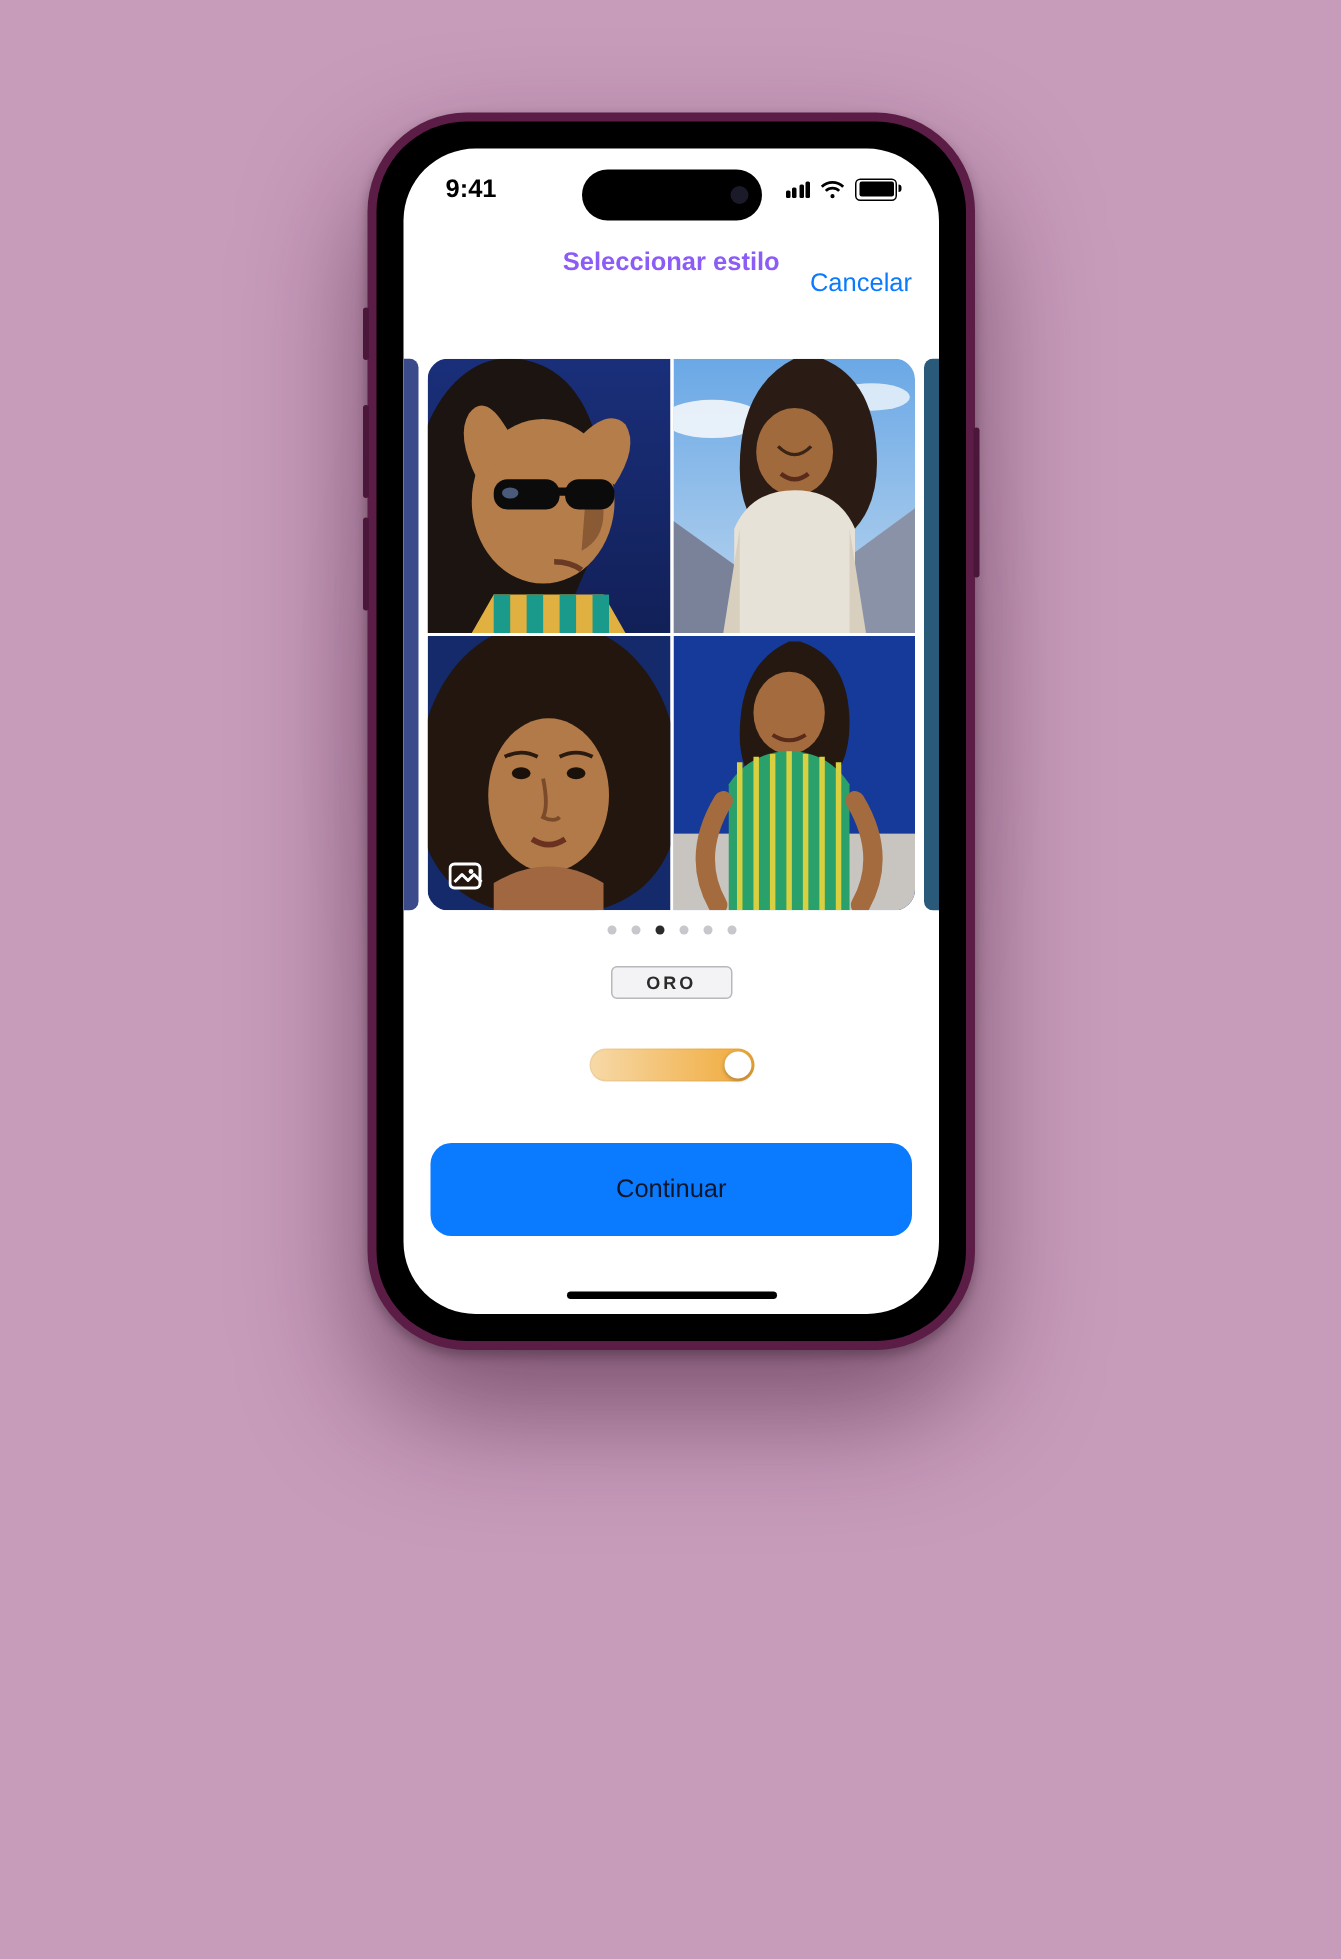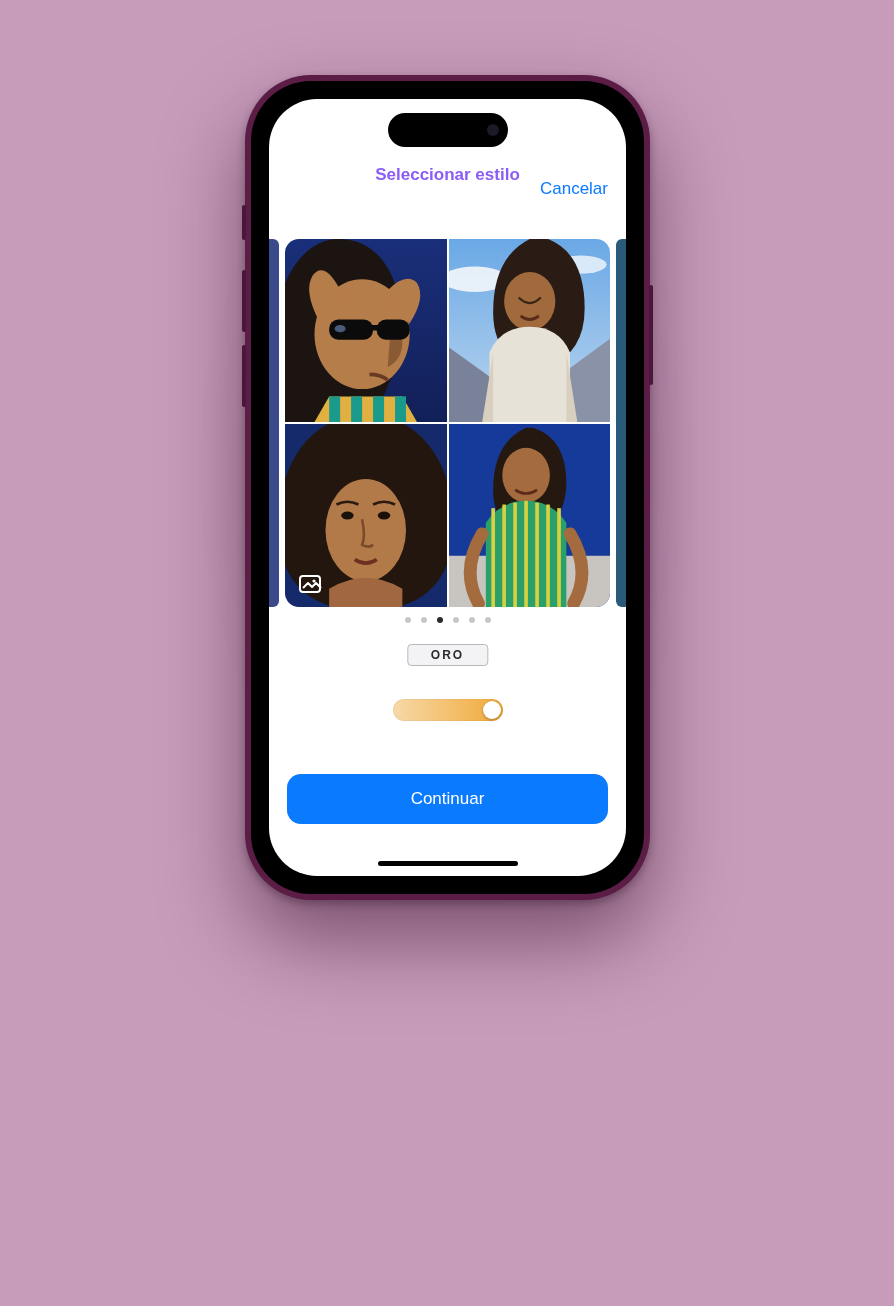--- a/index.html
+++ b/index.html
@@ -45,39 +45,56 @@
   .dots{position:absolute;top:518px;left:0;right:0;height:20px;display:flex;justify-content:center;gap:10px;}
   .dots span{width:6px;height:6px;border-radius:50%;background:#c7c7cc;}
   .dots span.active{background:#2b2b2b;}
   
   .badge{position:absolute;top:545px;left:50%;transform:translateX(-50%);padding:3px 23px;border:1px solid #b8b8bc;border-radius:4px;font-size:12px;letter-spacing:2px;font-weight:600;color:#2b2b2b;background:#f3f3f5;}
   .desc{position:absolute;top:572px;left:0;right:0;text-align:center;font-size:16px;color:#1c1c1e;}
   
   .slider{position:absolute;top:600px;left:50%;transform:translateX(-50%);width:110px;height:22px;border-radius:20px;background:linear-gradient(90deg,#f7d9a8 0%,#f0a938 100%);box-shadow:inset 0 0 0 1px rgba(0,0,0,0.04);}
   .knob{position:absolute;right:2px;top:2px;width:18px;height:18px;border-radius:50%;background:#fff;box-shadow:0 1px 3px rgba(0,0,0,0.3);}
   
-  .primary{position:absolute;left:18px;right:18px;bottom:52px;height:50px;border-radius:14px;background:#0a7aff;color:#ffffff;display:flex;align-items:center;justify-content:center;font-size:17px;font-weight:500;}
+  .primary{position:absolute;left:18px;right:18px;bottom:52px;height:62px;border-radius:14px;background:#0a7aff;color:#0f172a;display:flex;align-items:center;justify-content:center;font-size:17px;font-weight:500;}
   .home{position:absolute;left:50%;bottom:10px;transform:translateX(-50%);width:140px;height:5px;border-radius:3px;background:#000;}
 </style>
 </head>
 <body>
 
 <div class="stage">
   <div class="glow"></div>
 
   <div class="phone">
     <div class="btn-side btn-left1"></div>
     <div class="btn-side btn-left2"></div>
     <div class="btn-side btn-left3"></div>
     <div class="btn-side btn-right"></div>
 
     <div class="bezel">
       <div class="screen">
         <div class="island"></div>
 
+        <div class="status">
+          <span>9:41</span>
+          <div class="right">
+            <span class="bars">
+                <span></span>
+                <span></span>
+                <span></span>
+                <span></span>
+              </span>
+            <svg class="wifi" viewBox="0 0 18 13">
+              <path d="M9 12.2a1.4 1.4 0 1 0 0-2.8 1.4 1.4 0 0 0 0 2.8Z M5.2 7.9a5.4 5.4 0 0 1 7.6 0l1.3-1.3a7.2 7.2 0 0 0-10.2 0l1.3 1.3Z M2.5 5.2a9.2 9.2 0 0 1 13 0l1.3-1.3a11 11 0 0 0-15.6 0l1.3 1.3Z" fill="#000"></path>
+            </svg>
+            <span class="battery">
+                <span class="fill"></span>
+              </span>
+          </div>
+        </div>
 
         <div class="nav">
           <span class="title">Seleccionar estilo</span>
           <span class="cancel">Cancelar</span>
         </div>
 
         <div class="carousel">
           <div class="peek"></div>
           <div class="card">
 

